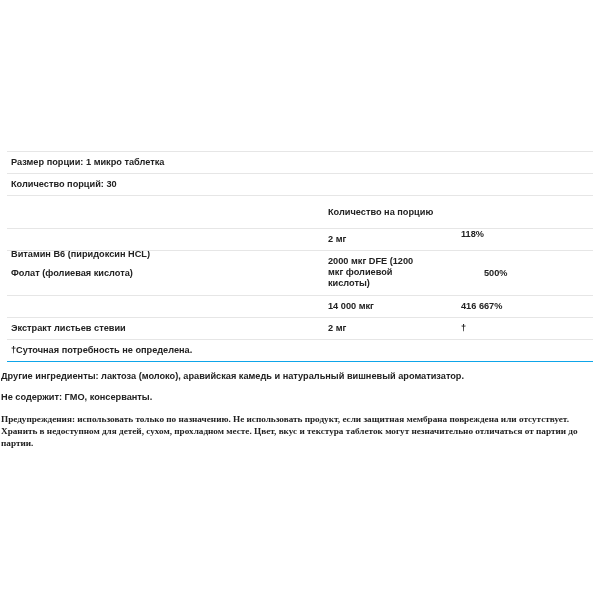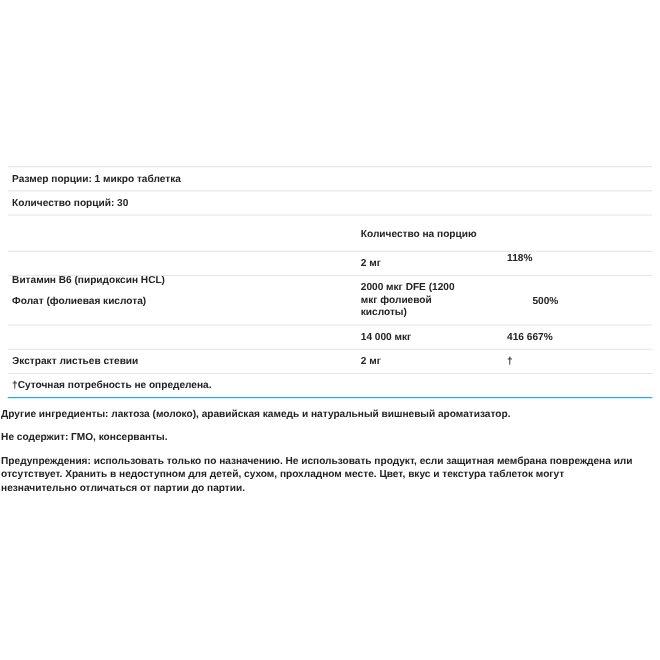--- a/index.html
+++ b/index.html
@@ -47,13 +47,13 @@
     <span class="cell c2" style="top:5px;">2 мг</span>
     <span class="cell c3" style="top:5px;">†</span>
   </div>
   <div class="row last" style="height:21px;">
     <span class="full" style="top:5px;">†Суточная потребность не определена.</span>
   </div>
 </div>
 
 <div class="para" style="top:370px;">Другие ингредиенты: лактоза (молоко), аравийская камедь и натуральный вишневый ароматизатор.</div>
 <div class="para" style="top:391px;">Не содержит: ГМО, консерванты.</div>
-<div class="para" style="top:413px;">Предупреждения: использовать только по назначению. Не использовать продукт, если защитная мембрана повреждена или отсутствует. Хранить в недоступном для детей, сухом, прохладном месте. Цвет, вкус и текстура таблеток могут незначительно отличаться от партии до партии.</div>
+<div class="para" style="top:413px;font-family:Liberation Serif, serif;">Предупреждения: использовать только по назначению. Не использовать продукт, если защитная мембрана повреждена или отсутствует. Хранить в недоступном для детей, сухом, прохладном месте. Цвет, вкус и текстура таблеток могут незначительно отличаться от партии до партии.</div>
 
 </body></html>

